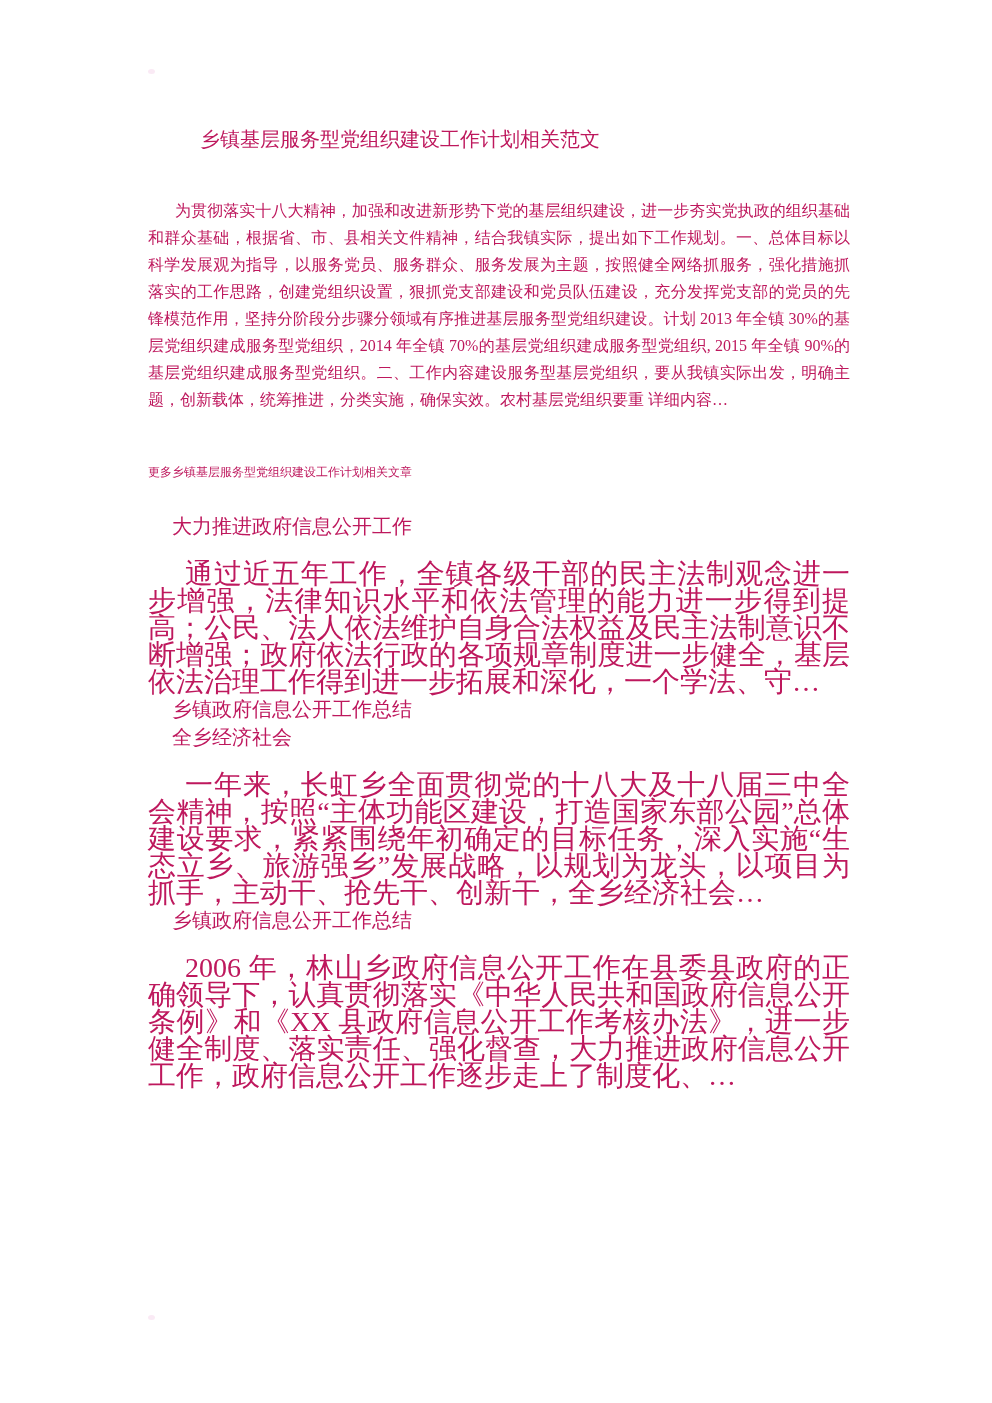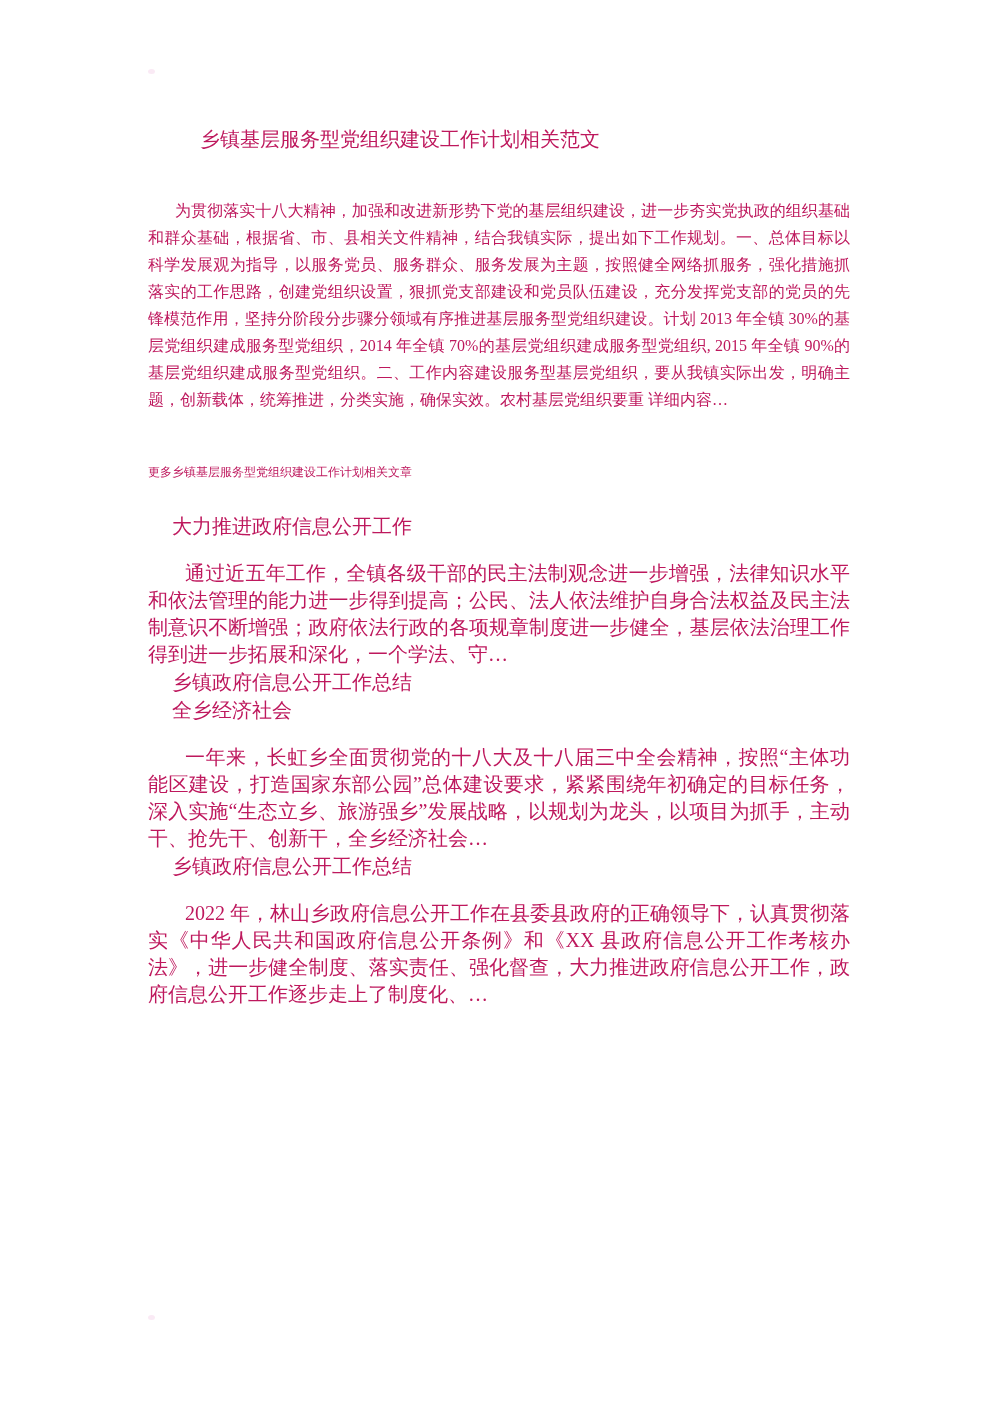--- a/index.html
+++ b/index.html
@@ -52,21 +52,21 @@
     margin: 0;
     padding-left: 24px;
     font-size: 20px;
     line-height: 28px;
     font-weight: normal;
   }
   .article.first .article-title { margin-top: 26px; }
 
   .preview {
     margin: 20px 0 0 0;
-    font-size: 20px;
+    font-size: 28px;
     line-height: 27px;
     text-align: justify;
     text-indent: 37px;
   }
 
   .artifact {
     position: absolute;
     width: 7px;
     height: 5px;
     border-radius: 50%;
@@ -100,20 +100,20 @@
       <p class="article-title">乡镇政府信息公开工作总结</p>
     </div>
 
     <div class="article">
       <p class="article-title">全乡经济社会</p>
       <p class="preview">一年来，长虹乡全面贯彻党的十八大及十八届三中全会精神，按照“主体功能区建设，打造国家东部公园”总体建设要求，紧紧围绕年初确定的目标任务，深入实施“生态立乡、旅游强乡”发展战略，以规划为龙头，以项目为抓手，主动干、抢先干、创新干，全乡经济社会…</p>
     </div>
 
     <div class="article">
       <p class="article-title">乡镇政府信息公开工作总结</p>
-      <p class="preview">2022 年，林山乡政府信息公开工作在县委县政府的正确领导下，认真贯彻落实《中华人民共和国政府信息公开条例》和《XX 县政府信息公开工作考核办法》，进一步健全制度、落实责任、强化督查，大力推进政府信息公开工作，政府信息公开工作逐步走上了制度化、…</p>
+      <p class="preview">2006 年，林山乡政府信息公开工作在县委县政府的正确领导下，认真贯彻落实《中华人民共和国政府信息公开条例》和《XX 县政府信息公开工作考核办法》，进一步健全制度、落实责任、强化督查，大力推进政府信息公开工作，政府信息公开工作逐步走上了制度化、…</p>
     </div>
 
   </div>
 
   <span class="artifact bottom"></span>
 
 </div>
 
 </body></html>

